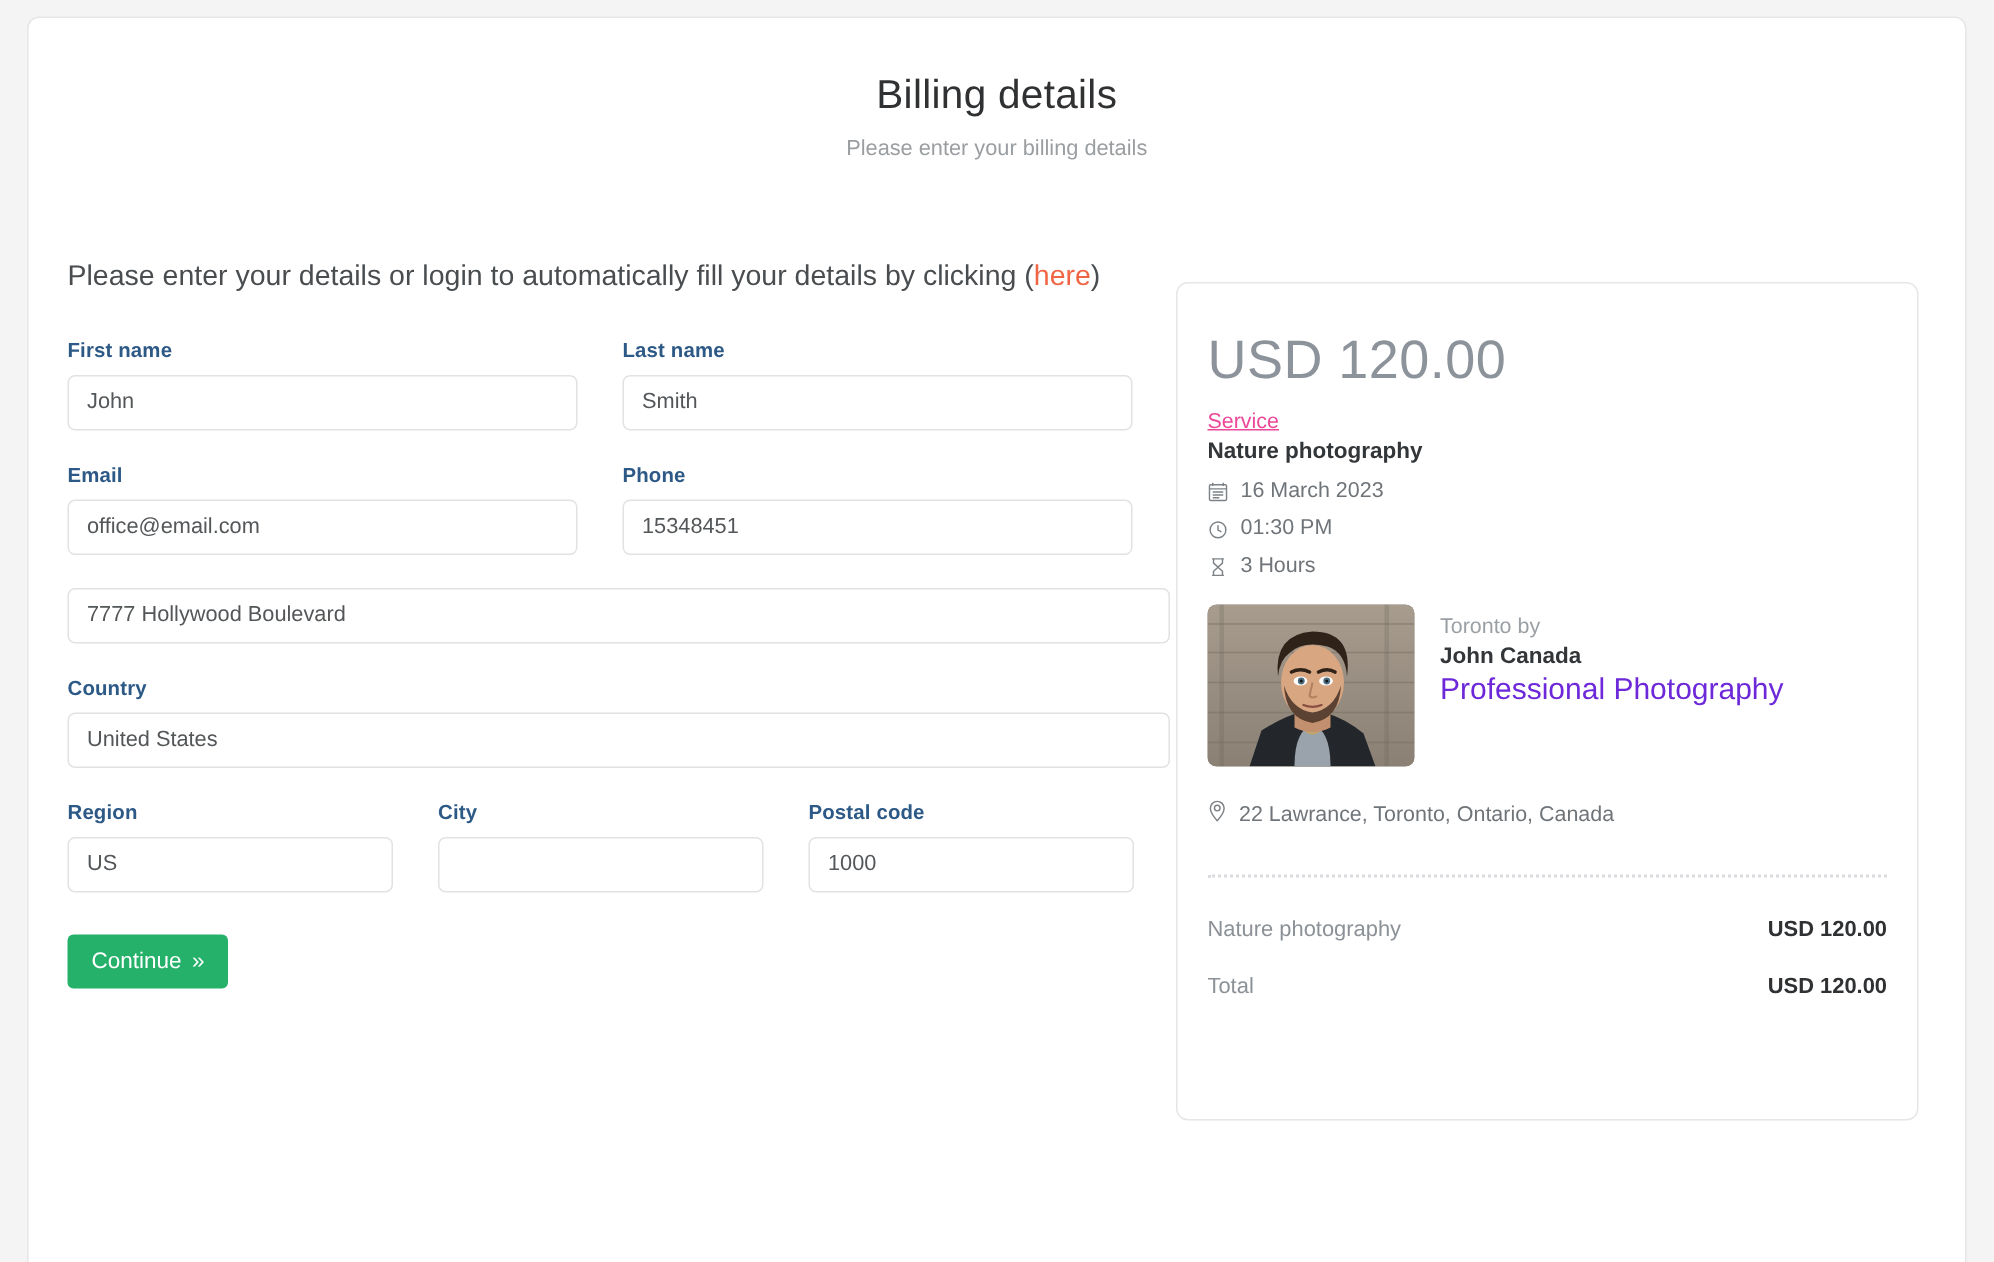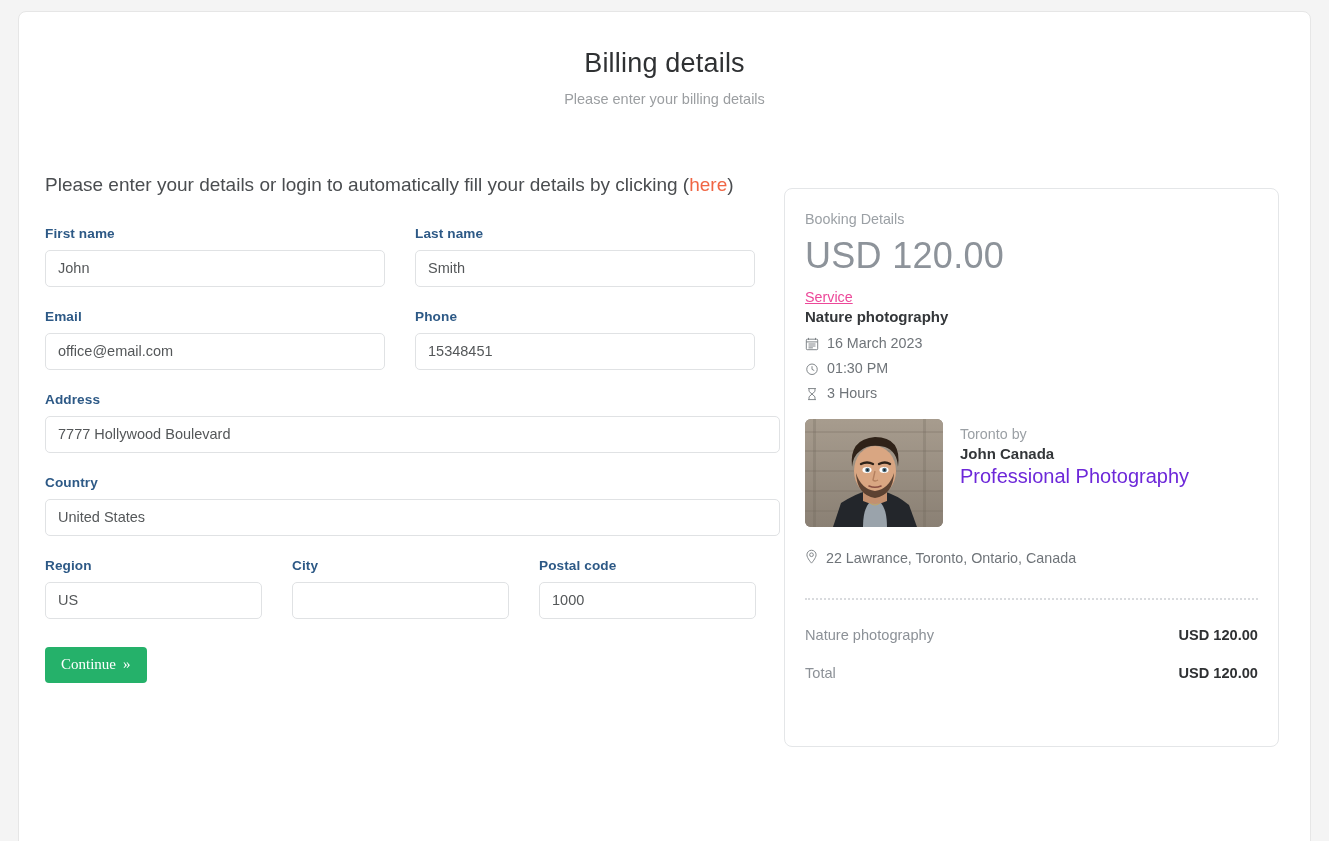--- a/index.html
+++ b/index.html
@@ -111,21 +111,21 @@
     margin-top: 6px;
     display: inline-flex;
     align-items: center;
     gap: 7px;
     height: 36px;
     padding: 0 16px;
     background: #25b16a;
     color: #ffffff;
     border: none;
     border-radius: 4px;
-    font-family: Liberation Serif, serif;
+    font-family: Liberation Sans, sans-serif;
     font-size: 15px;
     cursor: pointer;
   }
   .continue-btn .chev { font-size: 15px; line-height: 1; }
 
   
   .summary-panel {
     position: absolute;
     left: 765px; top: 16px;
     width: 495px;
@@ -259,21 +259,20 @@
           <input class="fld" type="text" value="office@email.com" style="">
         </div>
         <div class="field w-half-r">
           <label class="fld-label">Phone</label>
           <input class="fld" type="text" value="15348451" style="">
         </div>
       </div>
 
 
       <div class="field">
-        <label class="fld-label">Address</label>
         <input class="fld w-full" type="text" value="7777 Hollywood Boulevard" style="">
       </div>
 
       <div class="field">
         <label class="fld-label">Country</label>
         <input class="fld w-full" type="text" value="United States" style="">
       </div>
 
       <div class="row">
         <div class="field w-third">
@@ -291,21 +290,20 @@
       </div>
 
       <button class="continue-btn" type="button">
         <span>Continue</span>
         <span class="chev">»</span>
       </button>
     </form>
 
     <aside class="summary-panel">
 
-      <p class="bd-label">Booking Details</p>
       <p class="bd-price">USD 120.00</p>
 
       <p class="bd-service-label">Service</p>
       <p class="bd-service-name">Nature photography</p>
 
       <div class="meta-row">
         <span>
           <svg width="14" height="14" viewBox="0 0 16 16" fill="none" stroke="#7d8286" stroke-width="1.1">
             <rect x="1.5" y="2.5" width="13" height="12" rx="1"></rect>
             <line x1="1.5" y1="5.6" x2="14.5" y2="5.6"></line>

